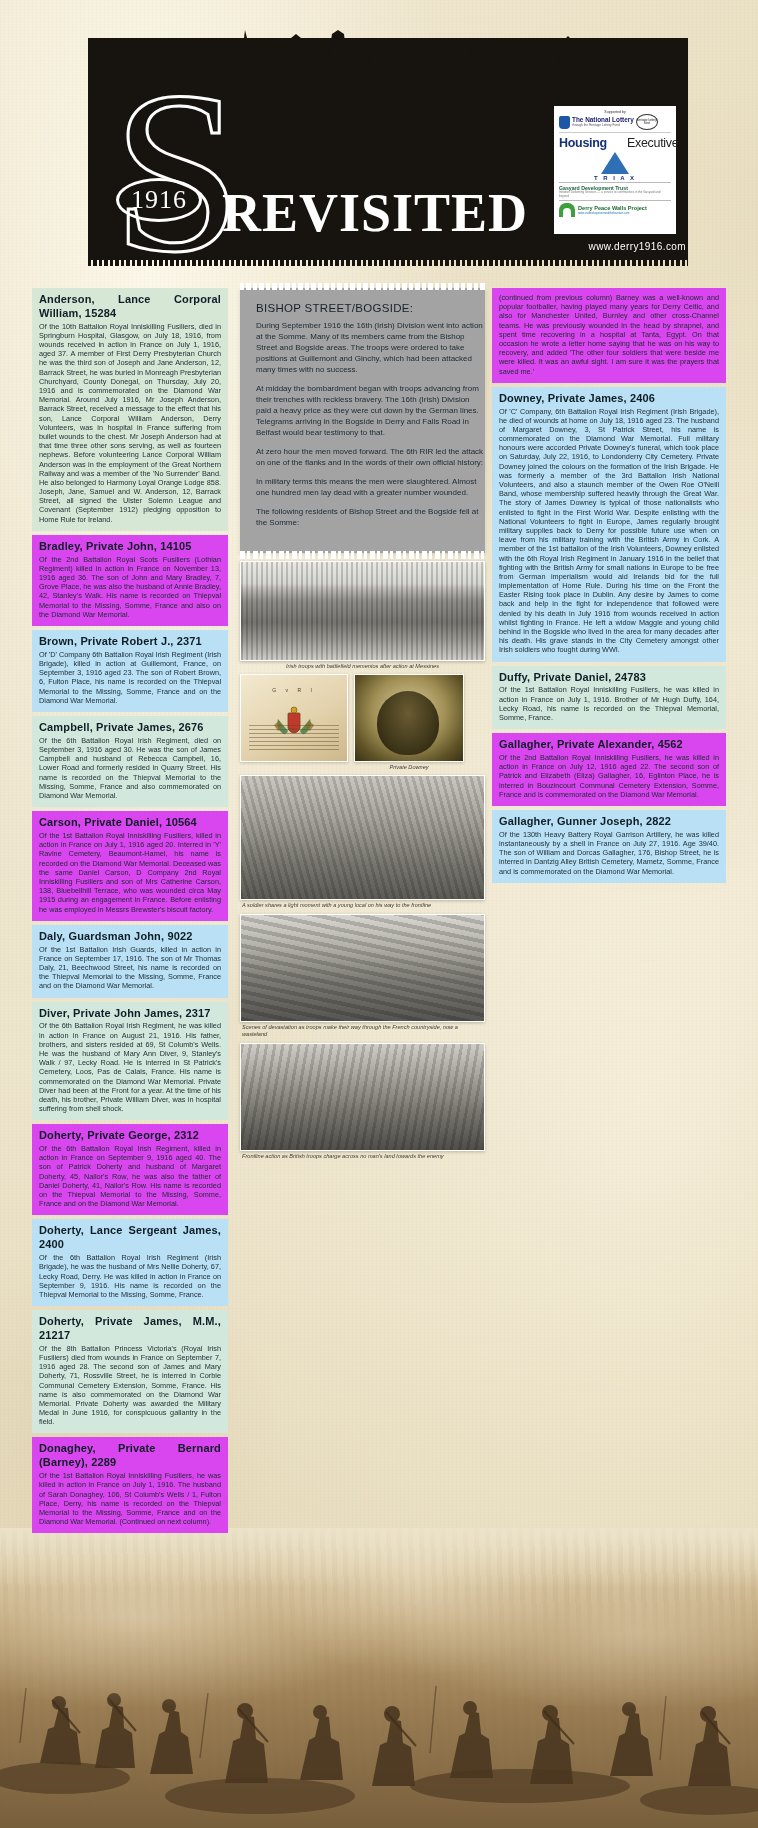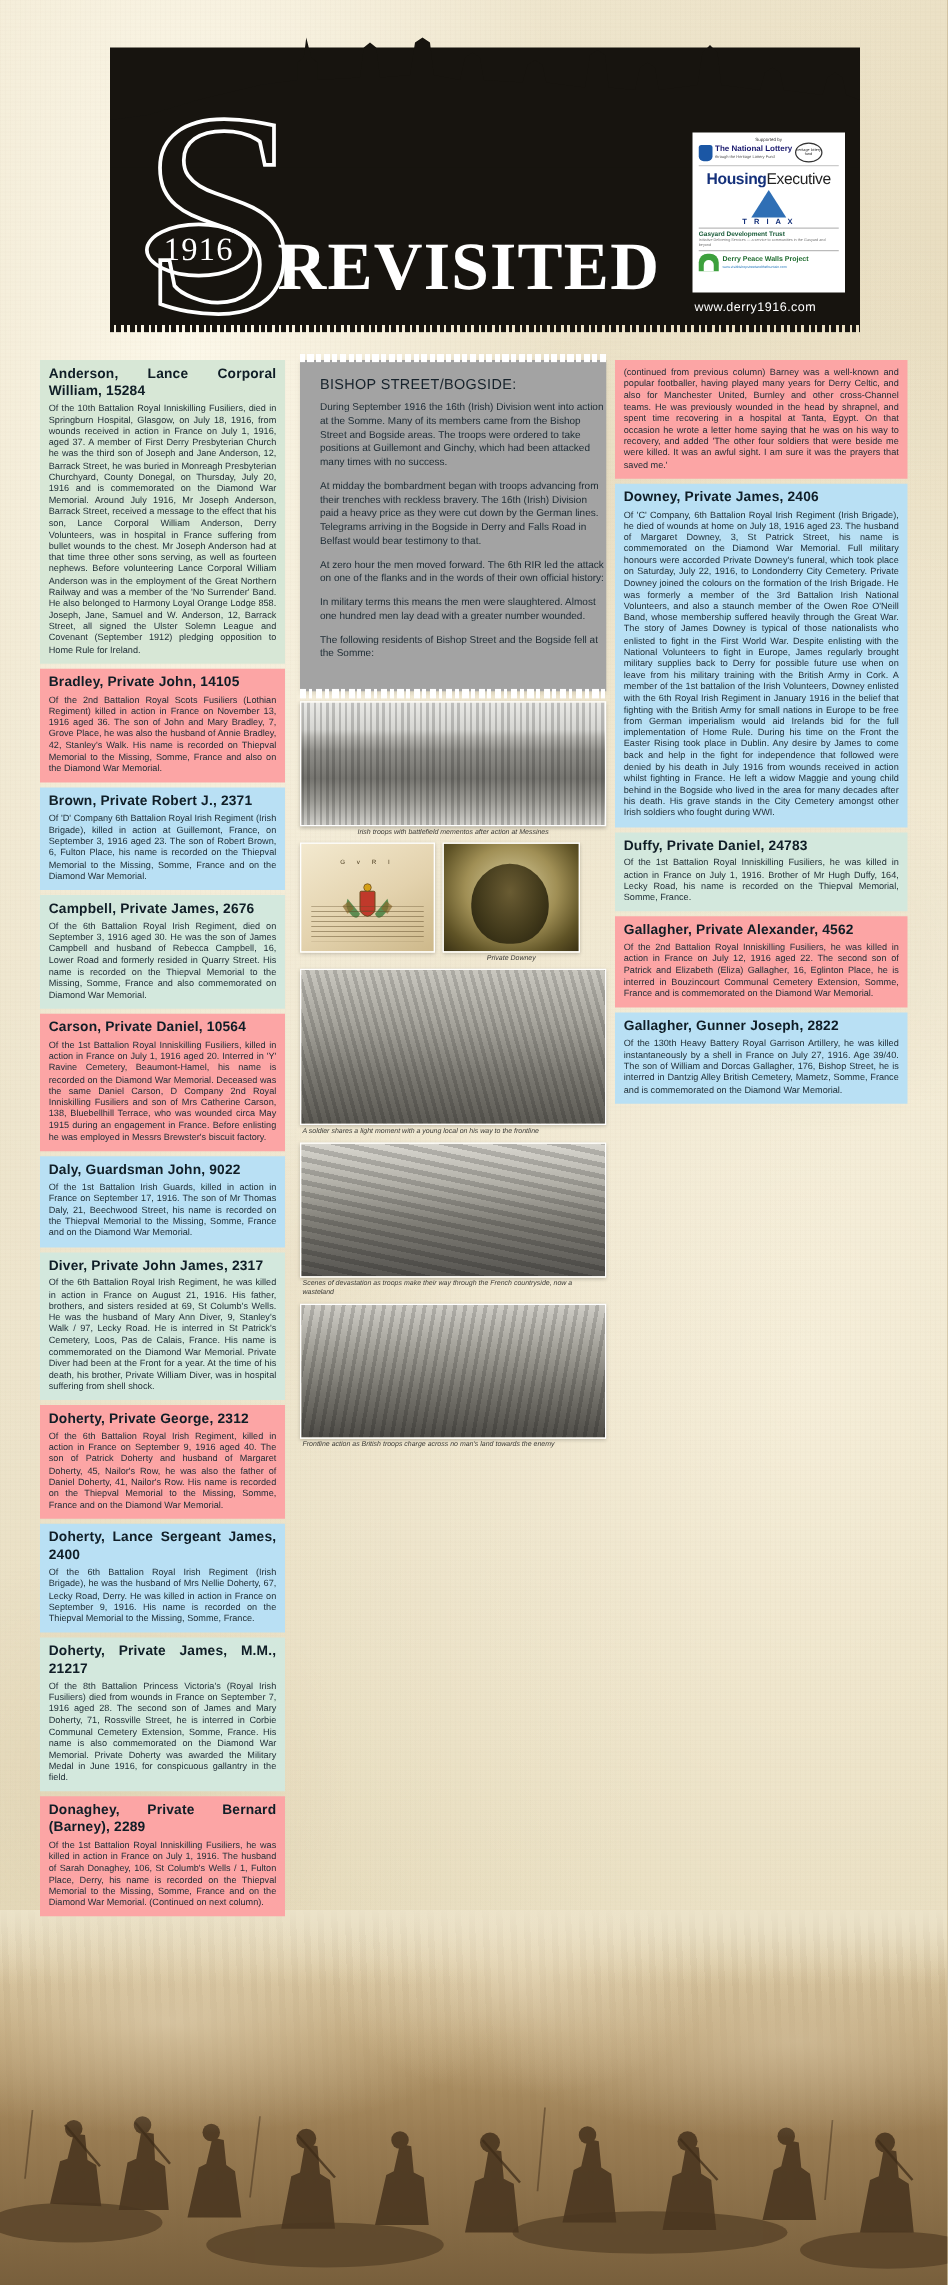--- a/index.html
+++ b/index.html
@@ -92,21 +92,21 @@
     color: #ffffff;
     font-family: "Liberation Serif", serif;
     font-size: 26px;
     line-height: 38px;
     text-align: center;
     letter-spacing: 1px;
     z-index: 3;
   }
   .site-url {
     position: absolute;
-    right: 35px; bottom: 8px;
+    right: 2px; bottom: 8px;
     color: #ffffff;
     font-size: 10px;
     letter-spacing: 0.4px;
   }
 
   
   .sponsors {
     position: absolute;
     right: 12px; top: 68px;
     width: 122px; height: 128px;
@@ -124,21 +124,21 @@
     width: 11px; height: 13px; background: #1b57a5; border-radius: 2px 2px 4px 4px;
     flex: 0 0 auto;
   }
   .sp-hlf {
     width: 22px; height: 16px; border: 0.8px solid #333; border-radius: 50%;
     font-size: 3px; color: #222; text-align: center; line-height: 1.1; padding-top: 4px;
     flex: 0 0 auto;
   }
   .sp-housing { text-align: center; margin: 3px 0 2px; font-size: 12.5px; letter-spacing: -0.3px; }
   .sp-housing b { color: #14307a; }
-  .sp-housing span { color: #222; font-weight: 400; }
+  .sp-housing span { color: #222; font-weight: 400; padding-left: 20px; }
   .sp-triax { text-align: center; margin-bottom: 1px; }
   .sp-triangle {
     width: 0; height: 0; margin: 0 auto;
     border-left: 14px solid transparent; border-right: 14px solid transparent;
     border-bottom: 22px solid #2f6fb5;
   }
   .sp-triax-text { font-size: 6px; letter-spacing: 2px; color: #14307a; font-weight: 700; margin-top: 1px; }
   .sp-gasyard { font-size: 5.2px; font-weight: 700; color: #1a5c3a; border-top: 0.5px solid #bbb; padding-top: 2px; }
   .sp-gasyard-sub { font-size: 3px; color: #777; line-height: 1.2; }
   .sp-derry { display: flex; align-items: center; gap: 3px; border-top: 0.5px solid #bbb; padding-top: 2px; margin-top: 2px;}
@@ -163,21 +163,21 @@
   }
   .entry .nm {
     display: block;
     font-weight: 700;
     font-size: 11px;
     color: #0f1d26;
     margin-bottom: 1px;
     letter-spacing: 0.15px;
   }
   .bg-green  { background: #d7e7d6; }
-  .bg-cream  { background: #fca5a5; }
+  .bg-cream  { background: #d946ef; }
   .bg-blue   { background: #b9e0f4; }
   .bg-mint   { background: #d3e8dd; }
 
   
   .bishop-panel {
     background: #a3a3a3;
     padding: 14px 0 16px 16px;
     position: relative;
     box-shadow: 0 1px 4px rgba(0,0,0,0.12);
     margin-bottom: 8px;

